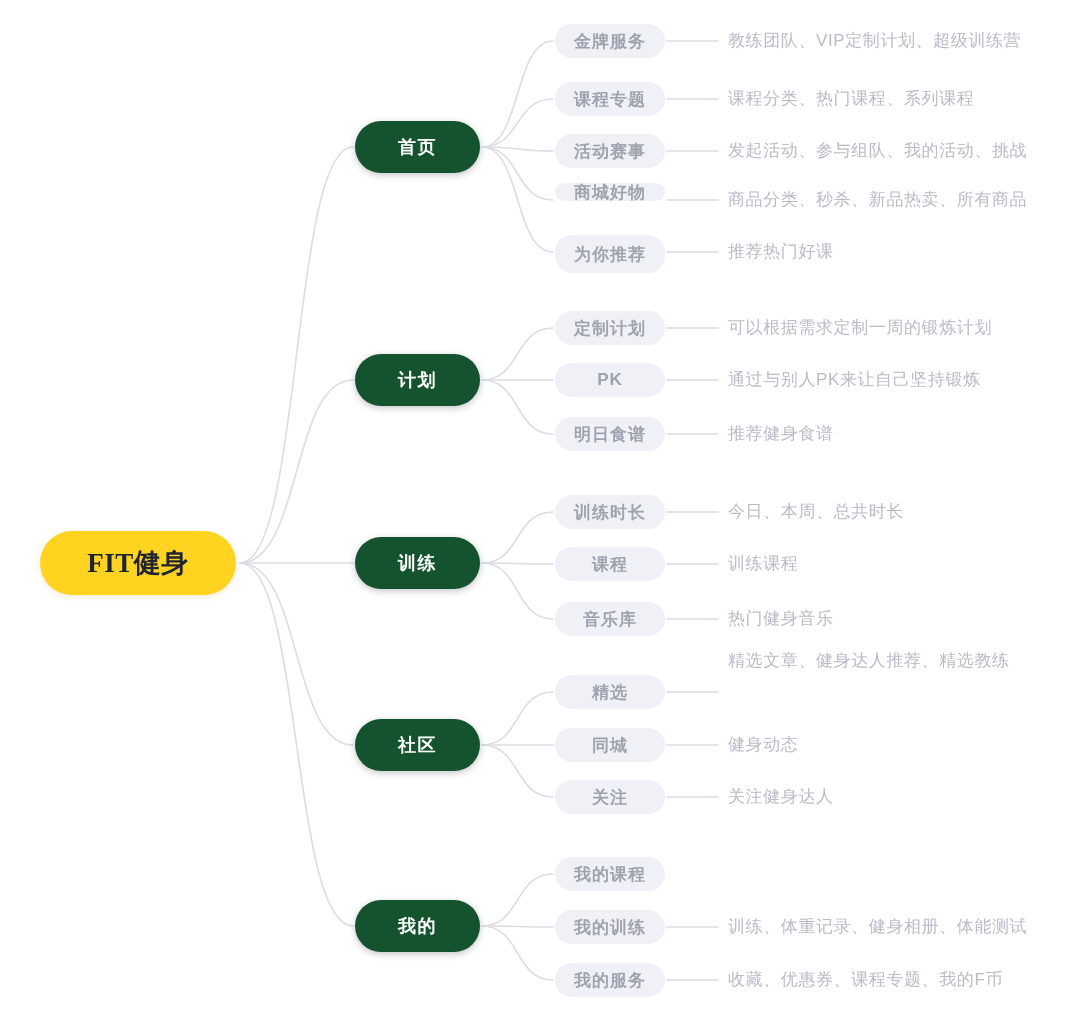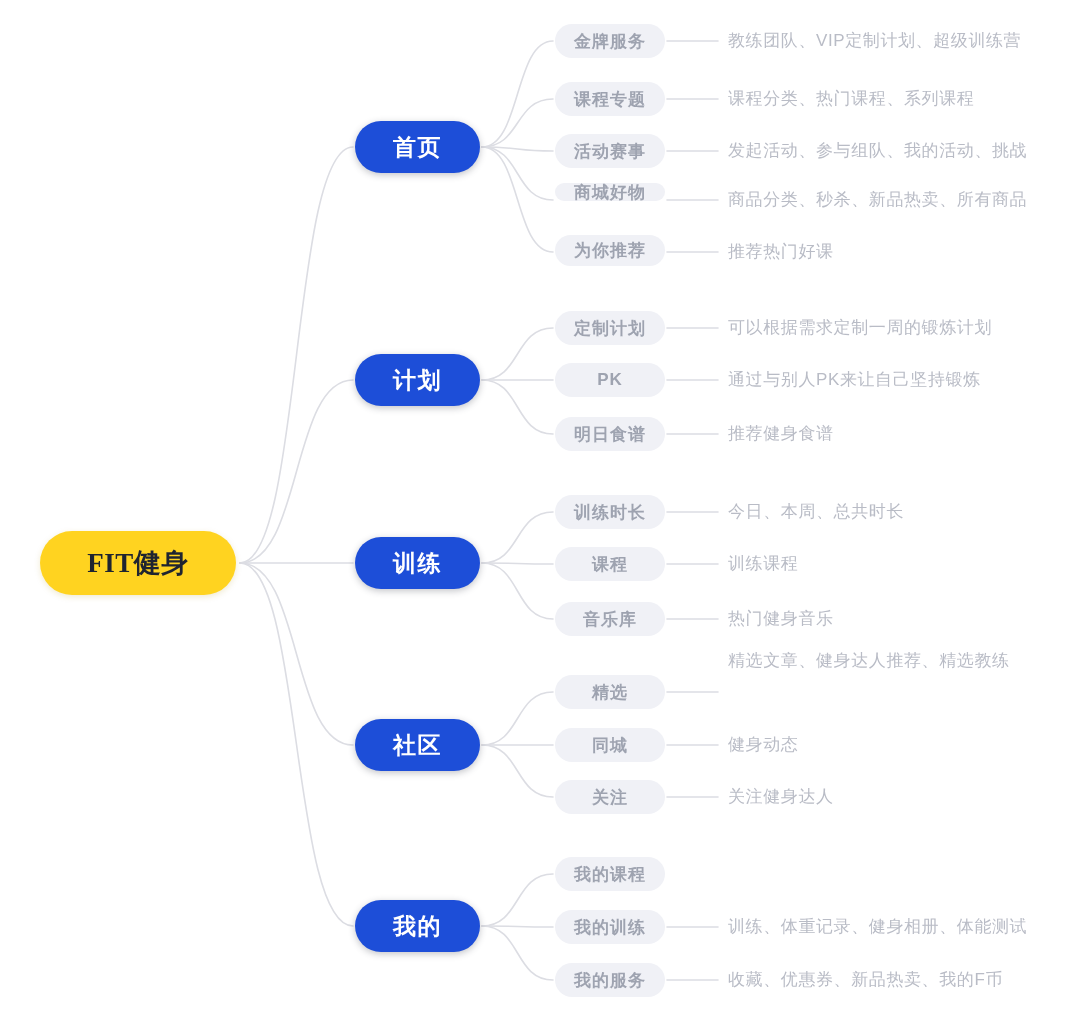--- a/index.html
+++ b/index.html
@@ -40,24 +40,24 @@
     border-radius: 36px;
     color: #1f2430;
     font-size: 27px;
     font-weight: 700;
     letter-spacing: 0.5px;
     box-shadow: 0 2px 6px rgba(170,140,0,0.18);
     font-family: Liberation Serif, serif;
   }
   
   .branch-node {
-    background: #1d4ed8;
+    background: #14532d;
     border-radius: 26px;
     color: #ffffff;
-    font-size: 23px;
+    font-size: 18px;
     font-weight: 700;
     letter-spacing: 1.5px;
     box-shadow: 0 2px 7px rgba(40,44,58,0.28);
   }
   
   .sub-node {
     background: #f0f1f6;
     border-radius: 17px;
     color: #9ea3b0;
     font-size: 17px;
@@ -125,21 +125,21 @@
       <div class="node root-node" style="left: 40px; top: 531px; width: 196px; height: 64px;">FIT健身</div>
       <div class="node branch-node" style="left: 355px; top: 121px; width: 125px; height: 52px;">首页</div>
       <div class="node sub-node" style="left: 555px; top: 24px; width: 110px; height: 34px;">金牌服务</div>
       <div class="leaf-text" style="left: 728px; top: 32px;">教练团队、VIP定制计划、超级训练营</div>
       <div class="node sub-node" style="left: 555px; top: 82px; width: 110px; height: 34px;">课程专题</div>
       <div class="leaf-text" style="left: 728px; top: 90px;">课程分类、热门课程、系列课程</div>
       <div class="node sub-node" style="left: 555px; top: 134px; width: 110px; height: 34px;">活动赛事</div>
       <div class="leaf-text" style="left: 728px; top: 142px;">发起活动、参与组队、我的活动、挑战</div>
       <div class="node sub-node" style="left: 555px; top: 183px; width: 110px; height: 18px;">商城好物</div>
       <div class="leaf-text" style="left: 728px; top: 191px;">商品分类、秒杀、新品热卖、所有商品</div>
-      <div class="node sub-node" style="left: 555px; top: 235px; width: 110px; height: 31px;">为你推荐</div>
+      <div class="node sub-node" style="left: 555px; top: 235px; width: 110px; height: 38px;">为你推荐</div>
       <div class="leaf-text" style="left: 728px; top: 243px;">推荐热门好课</div>
       <div class="node branch-node" style="left: 355px; top: 354px; width: 125px; height: 52px;">计划</div>
       <div class="node sub-node" style="left: 555px; top: 311px; width: 110px; height: 34px;">定制计划</div>
       <div class="leaf-text" style="left: 728px; top: 319px;">可以根据需求定制一周的锻炼计划</div>
       <div class="node sub-node" style="left: 555px; top: 363px; width: 110px; height: 34px;">PK</div>
       <div class="leaf-text" style="left: 728px; top: 371px;">通过与别人PK来让自己坚持锻炼</div>
       <div class="node sub-node" style="left: 555px; top: 417px; width: 110px; height: 34px;">明日食谱</div>
       <div class="leaf-text" style="left: 728px; top: 425px;">推荐健身食谱</div>
       <div class="node branch-node" style="left: 355px; top: 537px; width: 125px; height: 52px;">训练</div>
       <div class="node sub-node" style="left: 555px; top: 495px; width: 110px; height: 34px;">训练时长</div>
@@ -153,16 +153,16 @@
       <div class="leaf-text" style="left: 728px; top: 652px;">精选文章、健身达人推荐、精选教练</div>
       <div class="node sub-node" style="left: 555px; top: 728px; width: 110px; height: 34px;">同城</div>
       <div class="leaf-text" style="left: 728px; top: 736px;">健身动态</div>
       <div class="node sub-node" style="left: 555px; top: 780px; width: 110px; height: 34px;">关注</div>
       <div class="leaf-text" style="left: 728px; top: 788px;">关注健身达人</div>
       <div class="node branch-node" style="left: 355px; top: 900px; width: 125px; height: 52px;">我的</div>
       <div class="node sub-node" style="left: 555px; top: 857px; width: 110px; height: 34px;">我的课程</div>
       <div class="node sub-node" style="left: 555px; top: 910px; width: 110px; height: 34px;">我的训练</div>
       <div class="leaf-text" style="left: 728px; top: 918px;">训练、体重记录、健身相册、体能测试</div>
       <div class="node sub-node" style="left: 555px; top: 963px; width: 110px; height: 34px;">我的服务</div>
-      <div class="leaf-text" style="left: 728px; top: 971px;">收藏、优惠券、新品热卖、我的F币</div>
+      <div class="leaf-text" style="left: 728px; top: 971px;">收藏、优惠券、课程专题、我的F币</div>
     </div>
 
 </div>
 
 </body></html>

